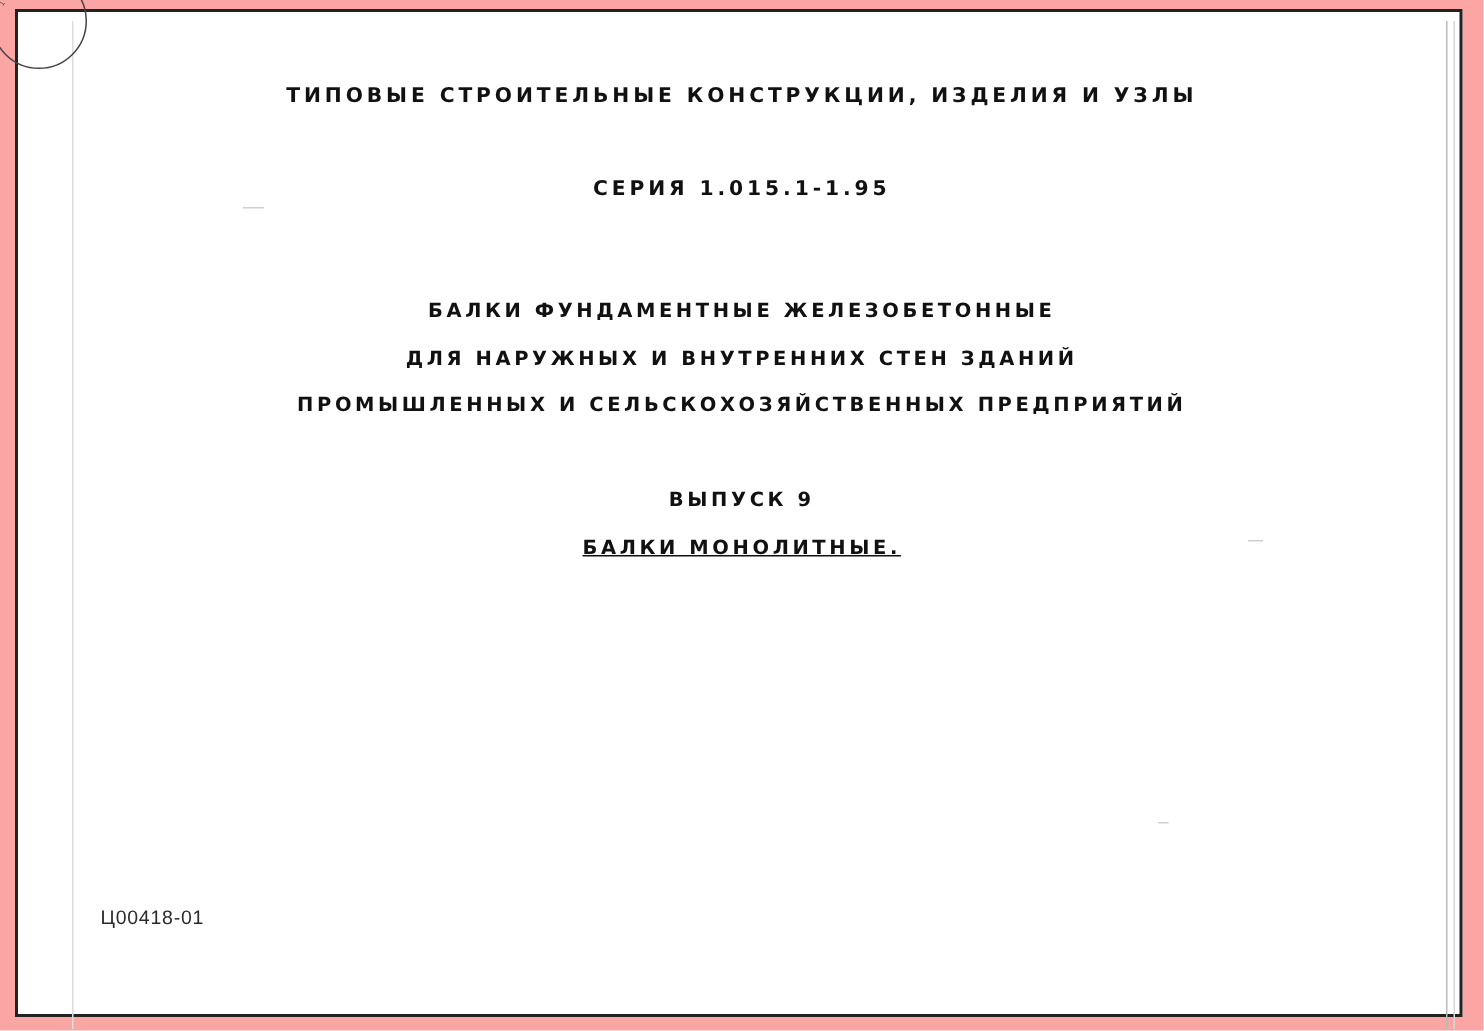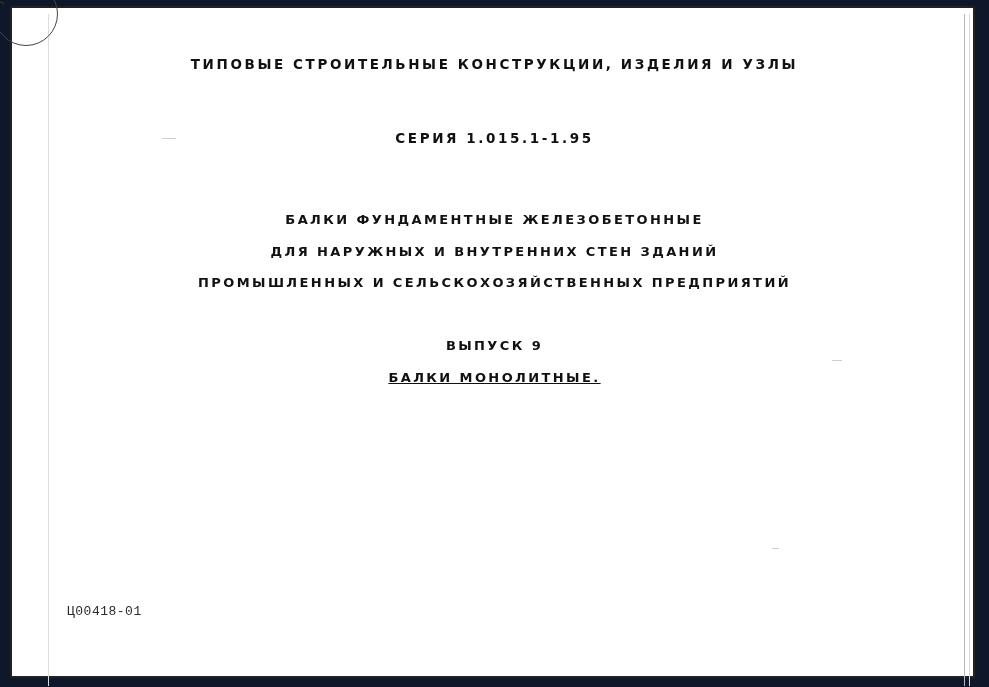--- a/index.html
+++ b/index.html
@@ -10,21 +10,21 @@
   body {
     width: 989px;
     height: 687px;
     font-family: "DejaVu Sans", sans-serif;
     overflow: hidden;
   }
   .page {
     position: relative;
     width: 989px;
     height: 687px;
-    background: #0f172a;
+    background: #fca5a5;
   }
   
   .scan-frame {
     position: absolute;
     left: 10px;
     top: 6px;
     width: 965px;
     height: 672px;
     border: 2px solid #222;
     box-sizing: border-box;
@@ -96,21 +96,21 @@
     white-space: pre;
   }
   .t-main {
     font-size: 13.5px;
     letter-spacing: 2.6px;
     margin-top: 48px;
   }
   .t-series {
     font-size: 13.5px;
     letter-spacing: 2.6px;
-    margin-top: 58px;
+    margin-top: 46px;
   }
   .t-block1 {
     font-size: 13px;
     letter-spacing: 2.4px;
     margin-top: 66px;
     text-align: center;
   }
   .t-block1b {
     font-size: 13px;
     letter-spacing: 2.4px;
@@ -137,21 +137,21 @@
     letter-spacing: 2.4px;
     margin-top: 17px;
   }
   .doc-code {
     position: absolute;
     left: 55px;
     top: 596px;
     font-size: 13px;
     letter-spacing: 0.5px;
     color: #2b2b2b;
-    font-family: Liberation Mono, monospace;
+    font-family: Liberation Sans, sans-serif;
   }
   
   .speck {
     position: absolute;
     background: #cfcfcf;
   }
 </style>
 </head>
 <body>
 

